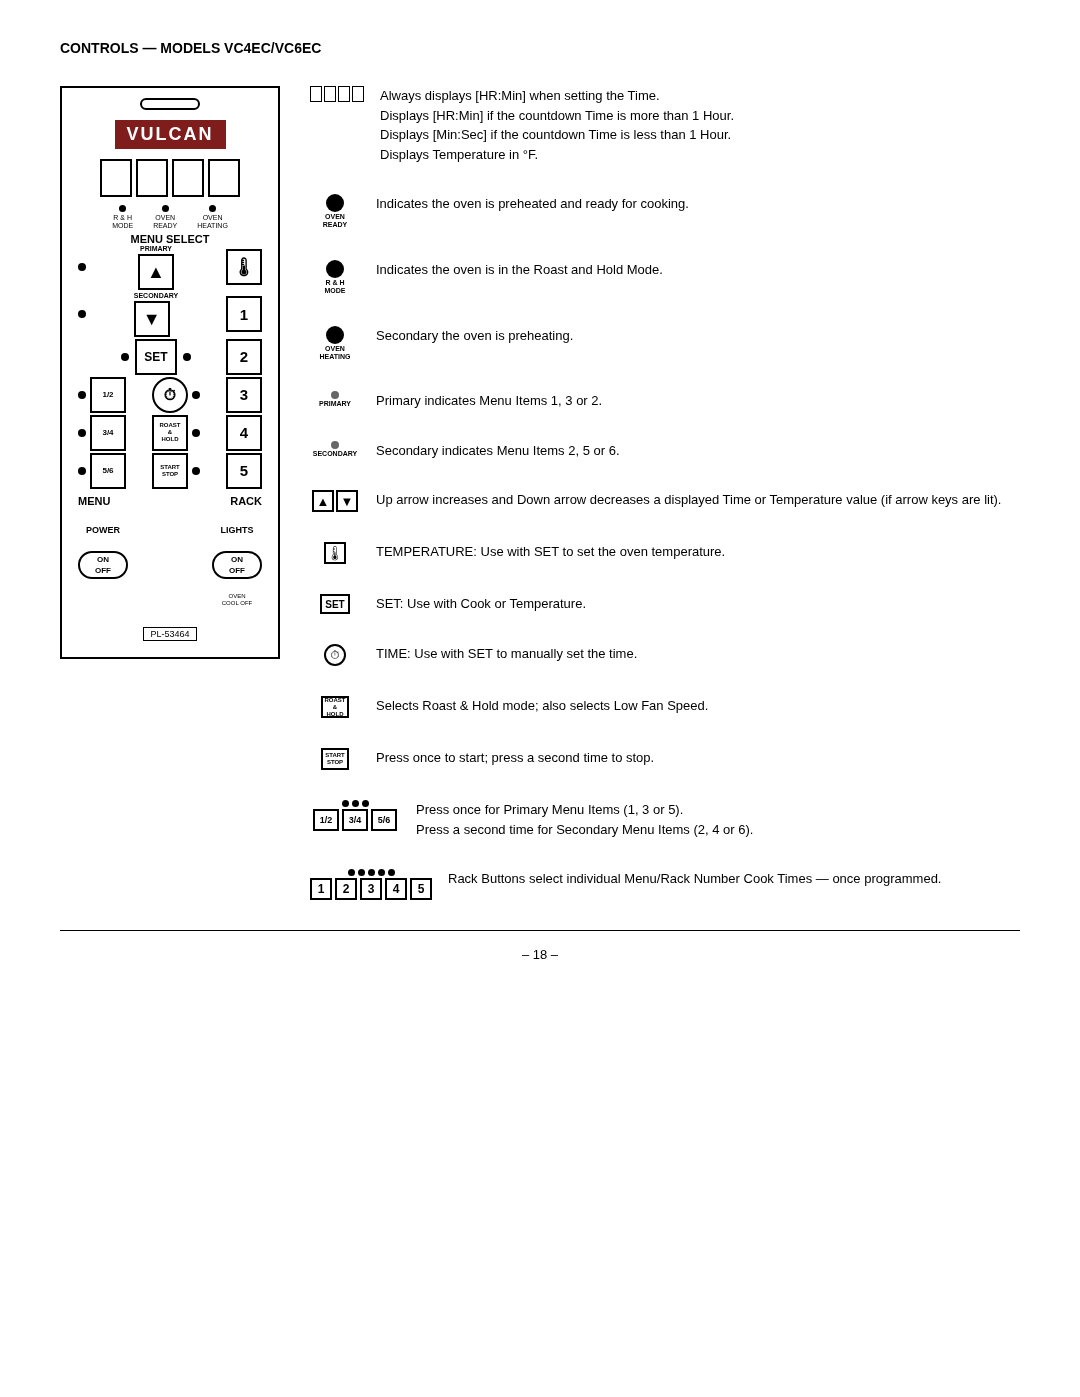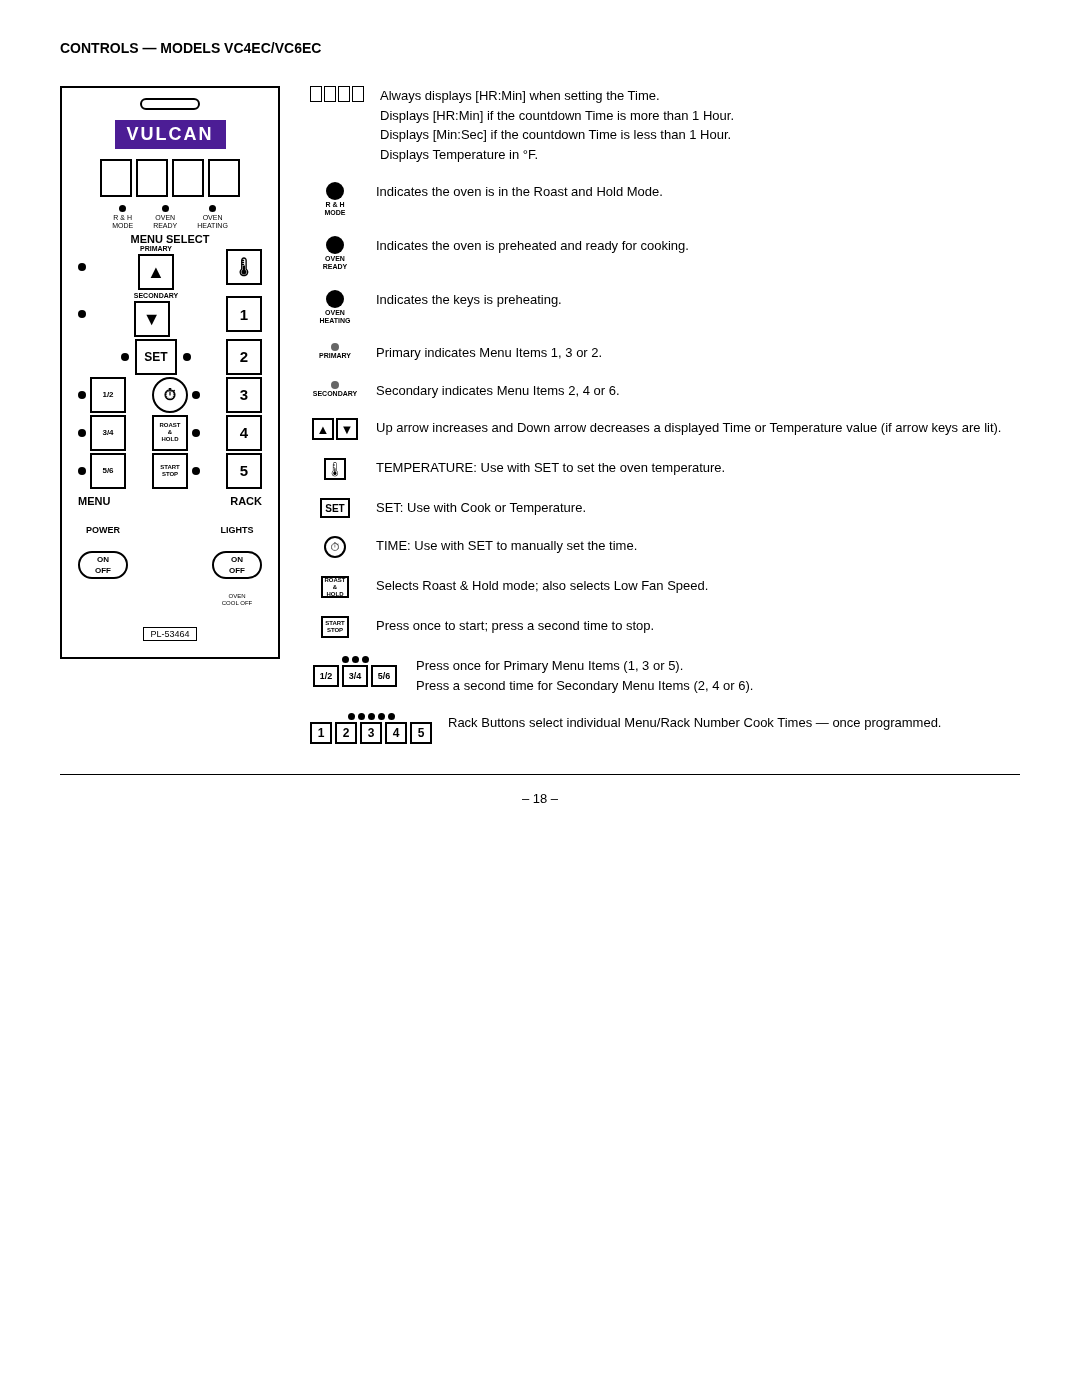--- a/index.html
+++ b/index.html
@@ -34,21 +34,21 @@
       position: relative;
     }
     .panel-handle {
       width: 60px;
       height: 12px;
       border: 2px solid #000;
       border-radius: 6px;
       margin-bottom: 10px;
     }
     .vulcan-logo {
-      background: #4c1d95;
+      background: #7f1d1d;
       color: #fff;
       font-weight: bold;
       font-size: 18px;
       padding: 4px 12px;
       letter-spacing: 2px;
       margin-bottom: 10px;
       font-family: 'Arial Black', Arial, sans-serif;
     }
     .display-row {
       display: flex;
@@ -181,21 +181,21 @@
       font-size: 9px;
       margin-top: 20px;
       border: 1px solid #000;
       padding: 1px 6px;
     }
     
     .right-side {
       flex: 1;
       display: flex;
       flex-direction: column;
-      gap: 4px;
+      gap: 16px;
     }
     .desc-row {
       display: flex;
       align-items: flex-start;
       gap: 16px;
       margin-bottom: 14px;
     }
     .desc-icon {
       min-width: 50px;
       display: flex;
@@ -517,64 +517,64 @@
           Displays [HR:Min] if the countdown Time is more than 1 Hour.<br>
           Displays [Min:Sec] if the countdown Time is less than 1 Hour.<br>
           Displays Temperature in °F.
         </div>
       </div>
 
       <div class="desc-row">
         <div class="desc-icon">
           <div class="icon-with-label">
             <div class="big-dot"></div>
-            <div class="small-label-icon">R &amp; H<br>MODE</div>
-          </div>
-        </div>
-        <div class="desc-text">Indicates the oven is in the Roast and Hold Mode.</div>
+            <div class="small-label-icon">OVEN<br>READY</div>
+          </div>
+        </div>
+        <div class="desc-text">Indicates the oven is preheated and ready for cooking.</div>
       </div>
 
       <div class="desc-row">
         <div class="desc-icon">
           <div class="icon-with-label">
             <div class="big-dot"></div>
-            <div class="small-label-icon">OVEN<br>READY</div>
-          </div>
-        </div>
-        <div class="desc-text">Indicates the oven is preheated and ready for cooking.</div>
+            <div class="small-label-icon">R &amp; H<br>MODE</div>
+          </div>
+        </div>
+        <div class="desc-text">Indicates the oven is in the Roast and Hold Mode.</div>
       </div>
 
       <div class="desc-row">
         <div class="desc-icon">
           <div class="icon-with-label">
             <div class="big-dot"></div>
             <div class="small-label-icon">OVEN<br>HEATING</div>
           </div>
         </div>
-        <div class="desc-text">Indicates the keys is preheating.</div>
+        <div class="desc-text">Secondary the oven is preheating.</div>
       </div>
 
       <div class="desc-row">
         <div class="desc-icon">
           <div class="icon-with-label">
             <div style="width:8px;height:8px;border-radius:50%;background:#666;"></div>
             <div class="small-label-icon">PRIMARY</div>
           </div>
         </div>
         <div class="desc-text">Primary indicates Menu Items 1, 3 or 2.</div>
       </div>
 
       <div class="desc-row">
         <div class="desc-icon">
           <div class="icon-with-label">
             <div style="width:8px;height:8px;border-radius:50%;background:#666;"></div>
             <div class="small-label-icon">SECONDARY</div>
           </div>
         </div>
-        <div class="desc-text">Secondary indicates Menu Items 2, 4 or 6.</div>
+        <div class="desc-text">Secondary indicates Menu Items 2, 5 or 6.</div>
       </div>
 
       <div class="desc-row">
         <div class="desc-icon">
           <div class="arrow-pair">
             <div class="arrow-btn-sm">
                 <span>▲</span>
               </div>
             <div class="arrow-btn-sm">
                 <span>▼</span>

